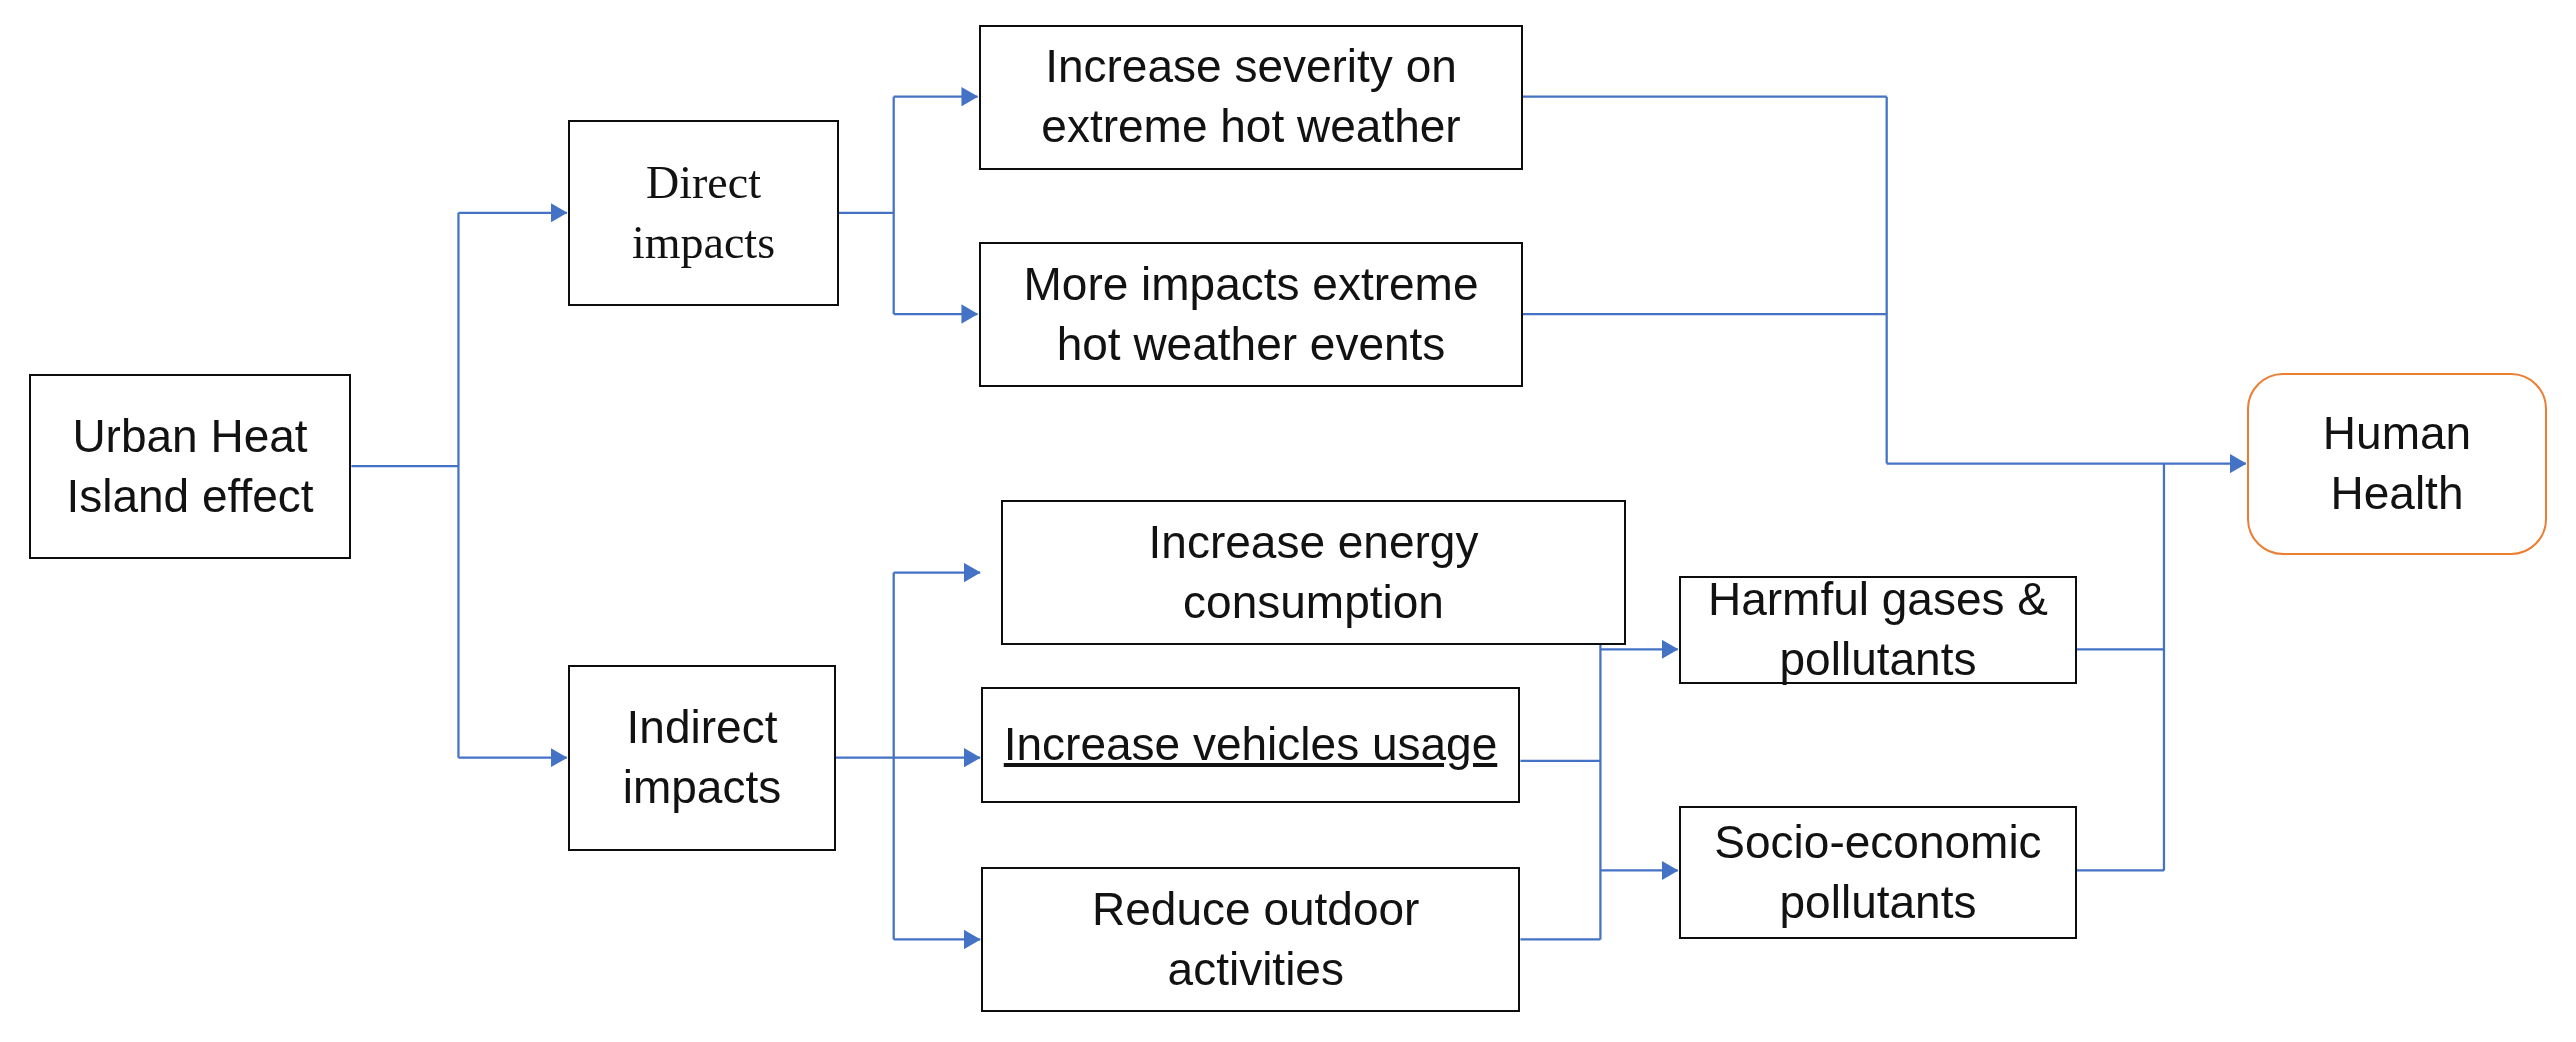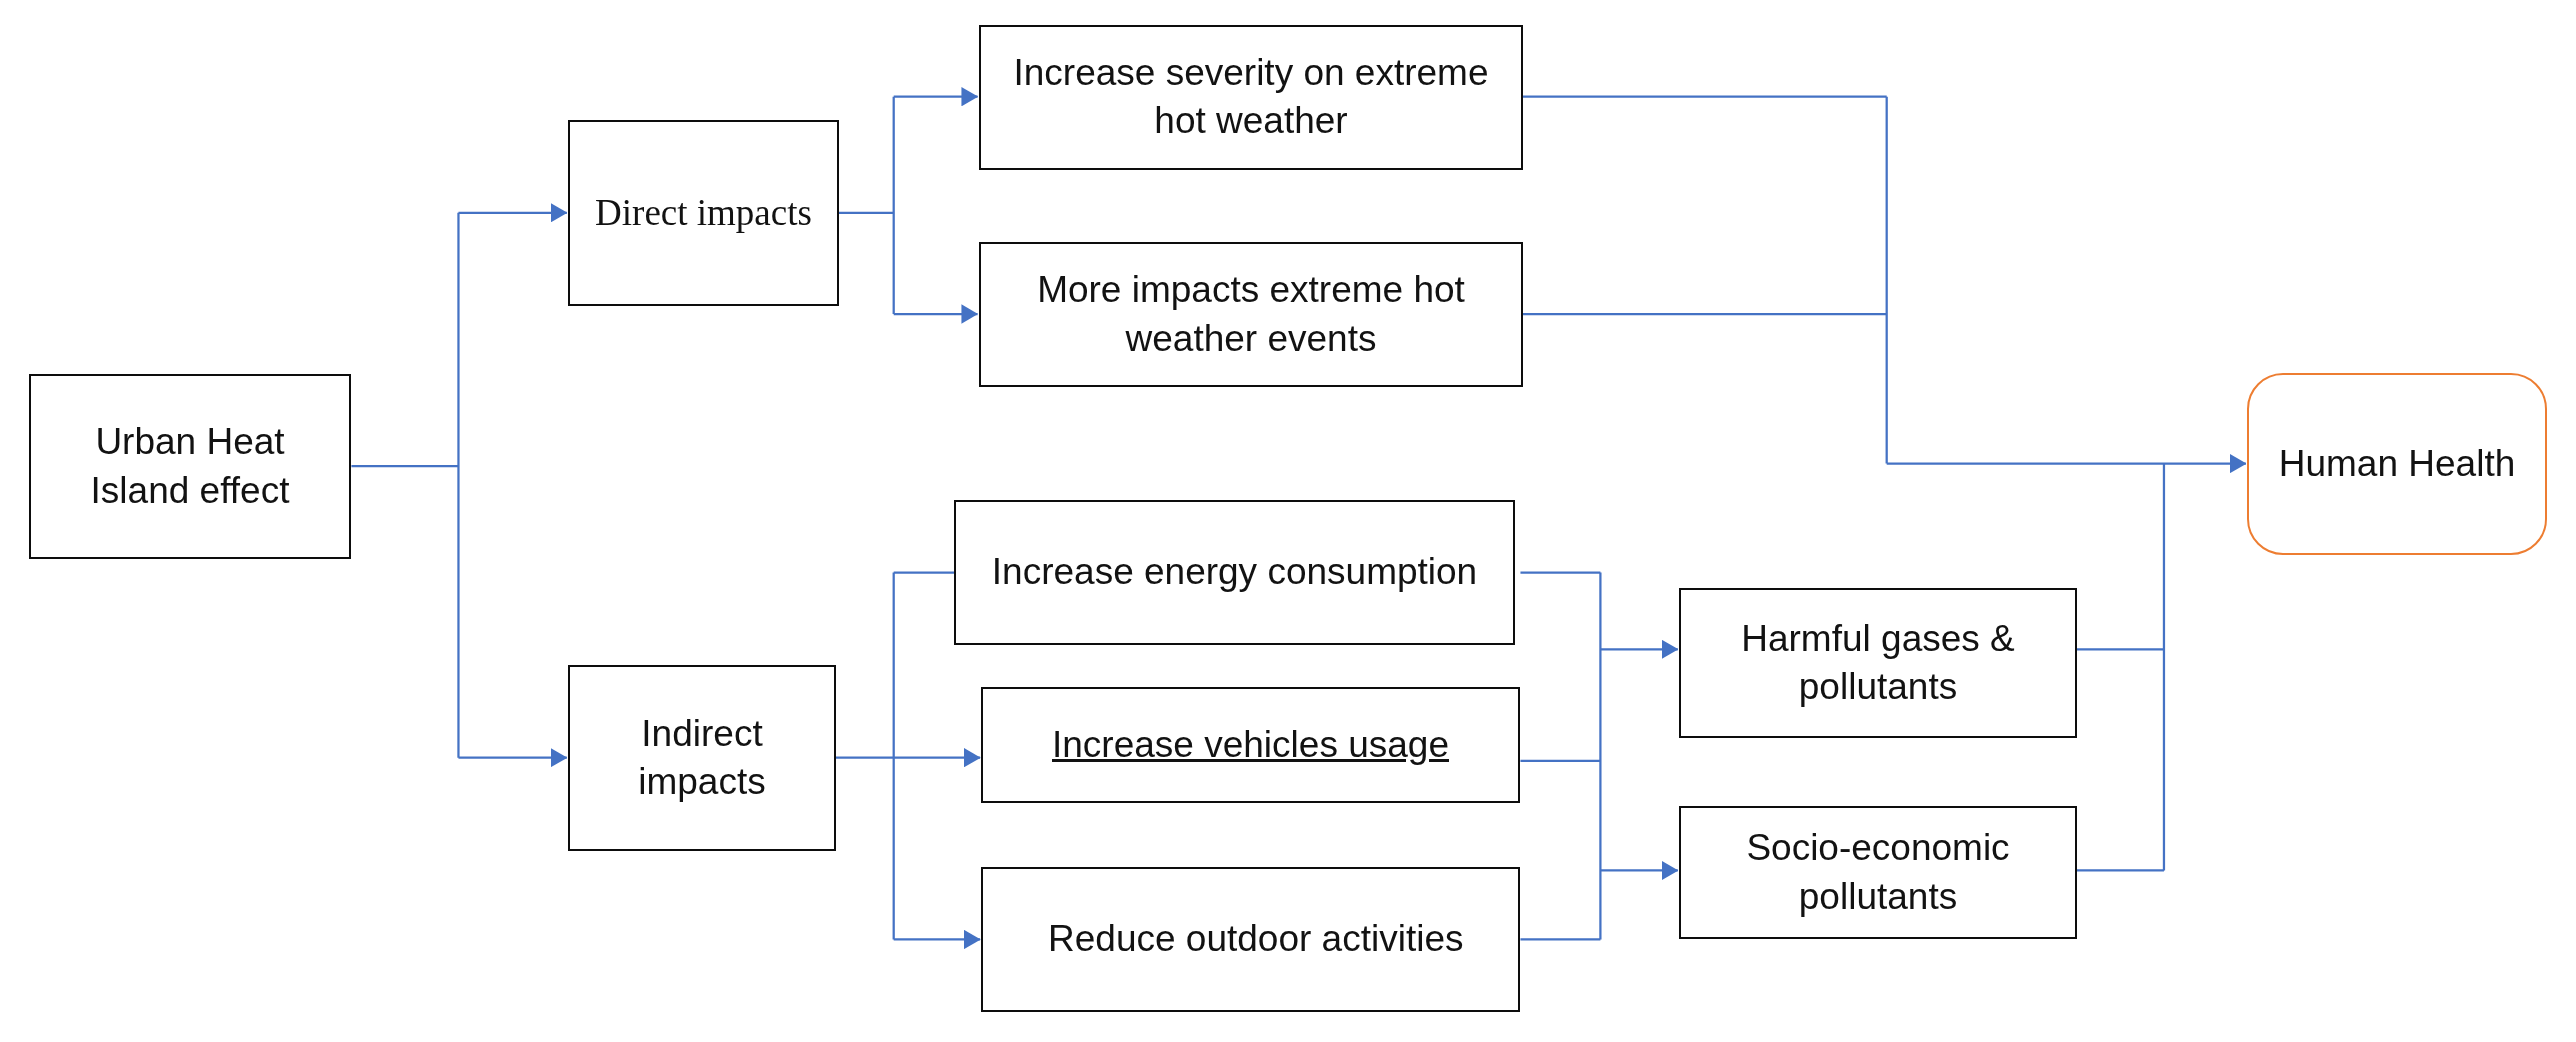--- a/index.html
+++ b/index.html
@@ -30,21 +30,21 @@
   .node {
     position: absolute;
     box-sizing: border-box;
     display: flex;
     align-items: center;
     justify-content: center;
     text-align: center;
     background: #ffffff;
     border: 2.6px solid #0d0d0d;
     color: #121212;
-    font-size: 37px;
+    font-size: 46px;
     line-height: 1.3;
     padding: 0 15.5px;
   }
   .node--accent {
     border-color: #ED7D31;
     border-radius: 36px;
   }
 </style>
 </head>
 <body>
@@ -104,33 +104,33 @@
   </div>
 
   <div class="node" style="left:979px; top:242px; width:544px; height:145px;">
     <span>More impacts extreme hot weather events</span>
   </div>
 
   <div class="node" style="left:568px; top:665px; width:268px; height:186px;">
     <span>Indirect impacts</span>
   </div>
 
-  <div class="node" style="left:954px; top:500px; width:561px; height:145px;">
+  <div class="node" style="left:1001px; top:500px; width:625px; height:145px;">
     <span>Increase energy consumption</span>
   </div>
 
   <div class="node" style="left:981px; top:687px; width:539px; height:116px;text-decoration:underline;">
     <span>Increase vehicles usage</span>
   </div>
 
   <div class="node" style="left:981px; top:867px; width:539px; height:145px;padding-left:26px;">
     <span>Reduce outdoor activities</span>
   </div>
 
-  <div class="node" style="left:1679px; top:576px; width:398px; height:150px;margin-top:12px;">
+  <div class="node" style="left:1679px; top:576px; width:398px; height:108px;">
     <span>Harmful gases &amp; pollutants</span>
   </div>
 
   <div class="node" style="left:1679px; top:806px; width:398px; height:133px;">
     <span>Socio-economic pollutants</span>
   </div>
 
   <div class="node node--accent" style="left:2247px; top:373px; width:300px; height:182px;">
     <span>Human Health</span>
   </div>

